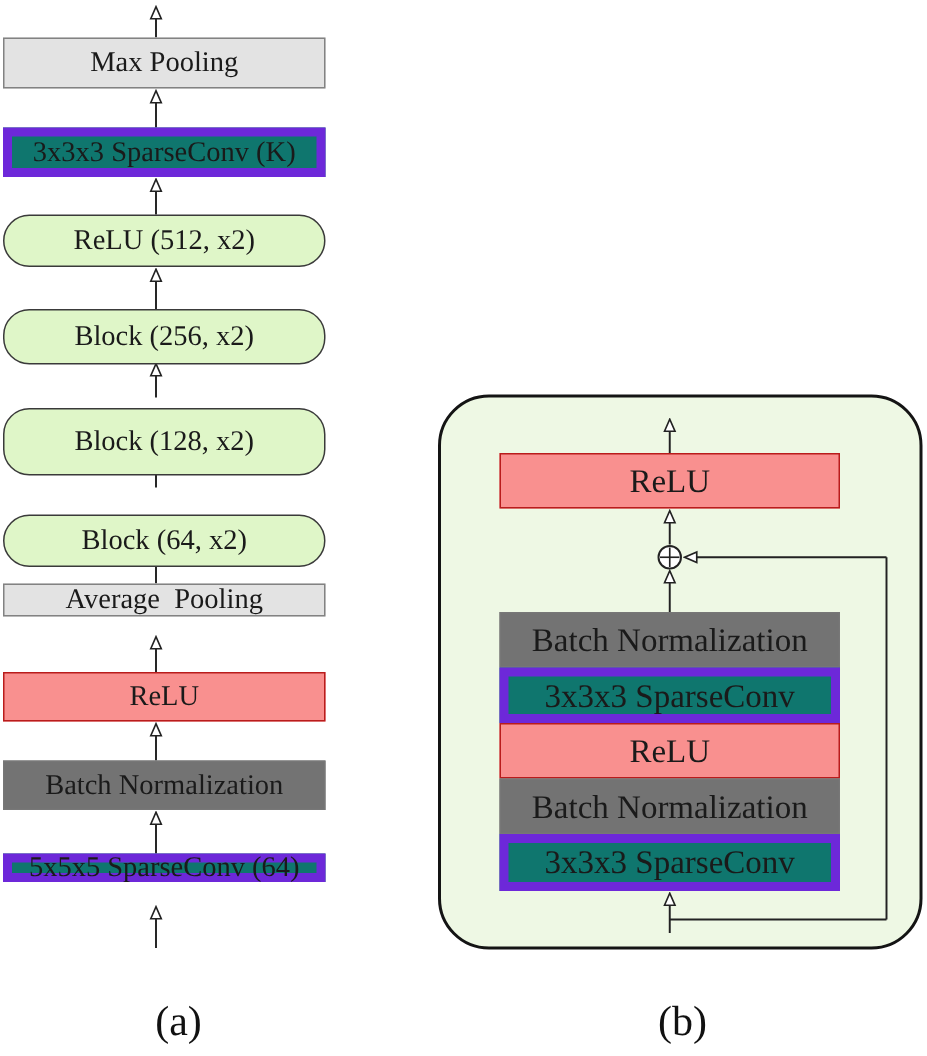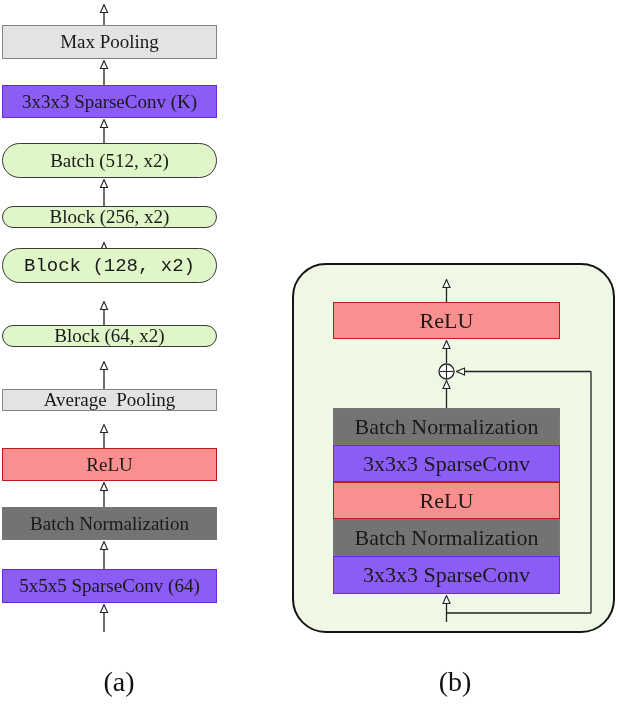--- a/index.html
+++ b/index.html
@@ -10,21 +10,21 @@
   }
   .connectors { position:absolute; left:0; top:0; z-index:1; pointer-events:none; }
   .box {
     position:absolute; box-sizing:border-box; z-index:2;
     display:flex; align-items:center; justify-content:center;
     text-align:center; color:#1a1a1a; white-space:pre;
   }
   .left-box  { left:2px;  width:215px; font-size:19px; }
   .right-box { left:333px; width:227px; font-size:22px; }
   .fill-pool  { background:#e3e3e3; border:1px solid #828282; }
-  .fill-conv  { background:#8b5cf6; border:1px solid #6d28d9;font-family:Liberation Serif, serif; }
+  .fill-conv  { background:#0f766e; border:6px solid #6d28d9;font-family:Liberation Serif, serif; }
   .fill-block { background:#dff6c8; border:1px solid #3a3a3a; border-radius:17.5px; }
   .fill-relu  { background:#f9908f; border:1px solid #b91c1c; }
   .fill-bn    { background:#737373; border:1px solid #777777; }
   .residual-container {
     position:absolute; z-index:0; box-sizing:border-box;
     left:292px; top:263px; width:323px; height:370px;
     background:#eef8e4; border:2px solid #141414; border-radius:34px;
   }
   .caption {
     position:absolute; z-index:2; width:80px; text-align:center;
@@ -76,28 +76,28 @@
 
     <g>
       <circle cx="446.5" cy="371.5" r="7.5" fill="#ffffff" stroke="#222222" stroke-width="1.3"></circle>
       <line x1="446.5" y1="365" x2="446.5" y2="378" stroke="#222222" stroke-width="1.1"></line>
       <line x1="440" y1="371.5" x2="453" y2="371.5" stroke="#222222" stroke-width="1.1"></line>
     </g>
   </svg>
 
   <div class="box left-box fill-pool" style="top:25px;height:34px;">Max Pooling</div>
   <div class="box left-box fill-conv" style="top:85px;height:33px;">3x3x3 SparseConv (K)</div>
-  <div class="box left-box fill-block" style="top:143px;height:35px;">Batch (512, x2)</div>
-  <div class="box left-box fill-block" style="top:206px;height:22px;">Block (256, x2)</div>
-  <div class="box left-box fill-block" style="top:248px;height:35px;font-family:Liberation Mono, monospace;">Block (128, x2)</div>
-  <div class="box left-box fill-block" style="top:325px;height:22px;text-align:center;">Block (64, x2)</div>
+  <div class="box left-box fill-block" style="top:143px;height:35px;">ReLU (512, x2)</div>
+  <div class="box left-box fill-block" style="top:206px;height:37px;">Block (256, x2)</div>
+  <div class="box left-box fill-block" style="top:272px;height:45px;">Block (128, x2)</div>
+  <div class="box left-box fill-block" style="top:343px;height:35px;text-align:center;">Block (64, x2)</div>
   <div class="box left-box fill-pool" style="top:389px;height:22px;">Average  Pooling</div>
   <div class="box left-box fill-relu" style="top:448px;height:33px;">ReLU</div>
   <div class="box left-box fill-bn" style="top:507px;height:33px;">Batch Normalization</div>
-  <div class="box left-box fill-conv" style="top:569px;height:34px;">5x5x5 SparseConv (64)</div>
+  <div class="box left-box fill-conv" style="top:569px;height:19px;">5x5x5 SparseConv (64)</div>
 
   <div class="box right-box fill-relu" style="top:302px;height:37px;">ReLU</div>
   <div class="box right-box fill-bn" style="top:408px;height:37px;">Batch Normalization</div>
   <div class="box right-box fill-conv" style="top:445px;height:37px;">3x3x3 SparseConv</div>
   <div class="box right-box fill-relu" style="top:482px;height:37px;">ReLU</div>
   <div class="box right-box fill-bn" style="top:519px;height:37px;">Batch Normalization</div>
   <div class="box right-box fill-conv" style="top:556px;height:38px;">3x3x3 SparseConv</div>
 
   <div class="caption caption-a">(a)</div>
   <div class="caption caption-b">(b)</div>

